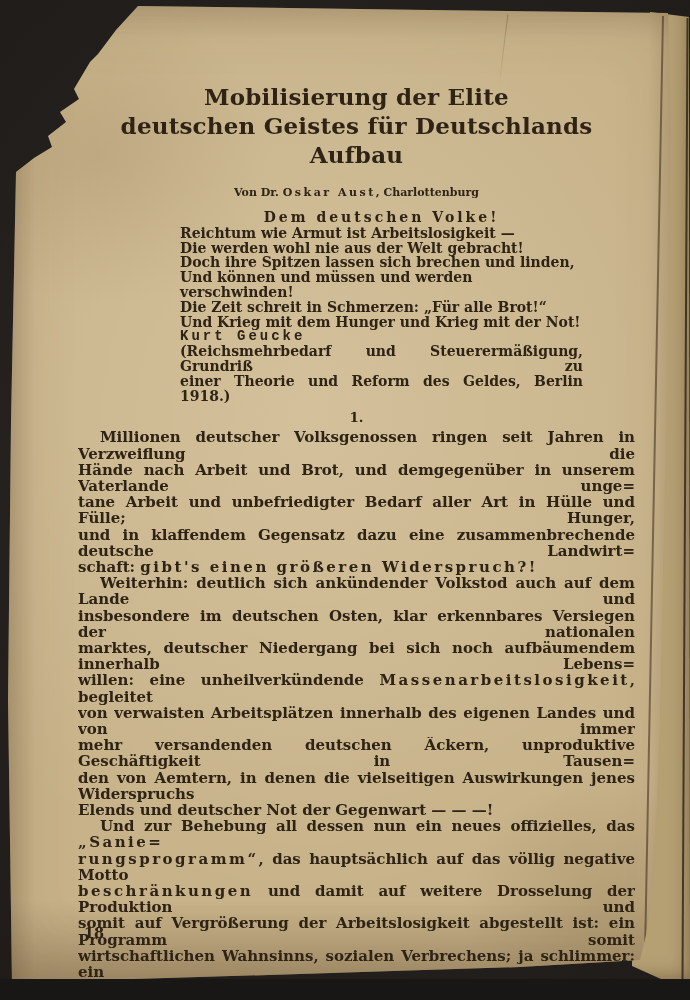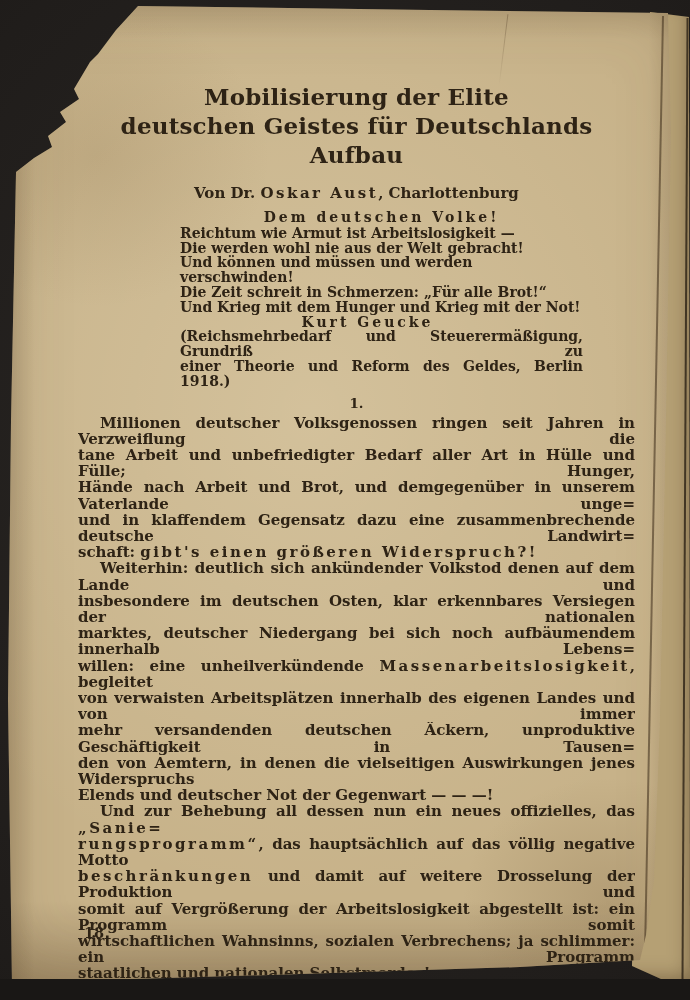--- a/index.html
+++ b/index.html
@@ -23,24 +23,24 @@
     clip-path:polygon(138px 6px,430px 10px,668px 13px,671px 130px,666px 420px,660px 720px,
       654px 880px,646px 935px,640px 960px,520px 967px,300px 974px,100px 980px,12px 984px,
       8px 700px,11px 420px,16px 172px,34px 158px,52px 147px,48px 136px,66px 122px,60px 112px,
       79px 99px,74px 89px,90px 62px,98px 54px,116px 30px);}
   .crease1{position:absolute;left:503px;top:14px;width:1px;height:72px;
     background:linear-gradient(to bottom,rgba(70,50,28,.35),rgba(70,50,28,0));transform:rotate(7deg);}
   .crease2{position:absolute;left:662px;top:16px;width:2px;height:930px;
     background:rgba(58,42,24,.55);transform:rotate(1.1deg);transform-origin:top left;}
   .content{position:absolute;left:78px;top:82px;width:557px;color:#2e2315;}
   .title{font-size:23px;line-height:29px;font-weight:bold;text-align:center;letter-spacing:.2px;}
-  .byline{margin-top:13px;font-size:15px;line-height:22px;font-weight:bold;text-align:center;}
+  .byline{margin-top:13px;font-size:11px;line-height:22px;font-weight:bold;text-align:center;}
   .epigraph{margin-top:6px;margin-left:102px;width:403px;font-size:14px;line-height:14.8px;font-weight:bold;}
   .ep-heading{text-align:center;letter-spacing:3px;margin-bottom:1px;}
-  .ep-attr{text-align:center;letter-spacing:3px;margin-right:28px;}
+  .ep-attr{text-align:left;letter-spacing:3px;margin-right:28px;font-family:Liberation Mono, monospace;}
   .ep-src .bl{text-align:justify;text-align-last:justify;}
   .ep-src .bl.last{text-align-last:left;}
   .section-no{margin-top:6px;margin-bottom:4px;text-align:center;font-size:13.5px;font-weight:bold;}
   .para .bl{font-size:15px;line-height:16.2px;font-weight:bold;
     text-align:justify;text-align-last:justify;overflow:hidden;}
   .para .bl.first{text-indent:22px;}
   .para .bl.last{text-align-last:left;}
   .g{letter-spacing:2.5px;}
   .pageno{position:absolute;left:84px;top:924px;font-size:14.5px;font-weight:bold;color:#2e2315;}
 </style>
@@ -57,41 +57,42 @@
       <div class="title">
         <div>Mobilisierung der Elite</div>
         <div>deutschen Geistes für Deutschlands Aufbau</div>
       </div>
       <div class="byline" id="byline">Von Dr. <span class="g">Oskar Aust</span>, Charlottenburg</div>
       <div class="epigraph">
         <div class="ep-heading">Dem deutschen Volke!</div>
         <div class="verse" id="verse">
             <div class="vl">Reichtum wie Armut ist Arbeitslosigkeit —</div>
             <div class="vl">Die werden wohl nie aus der Welt gebracht!</div>
+            <div class="vl">Doch ihre Spitzen lassen sich brechen und linden,</div>
             <div class="vl">Und können und müssen und werden verschwinden!</div>
             <div class="vl">Die Zeit schreit in Schmerzen: „Für alle Brot!“</div>
             <div class="vl">Und Krieg mit dem Hunger und Krieg mit der Not!</div>
           </div>
         <div class="ep-attr">Kurt Geucke</div>
         <div class="ep-src" id="source">
             <div class="bl">(Reichsmehrbedarf und Steuerermäßigung, Grundriß zu</div>
             <div class="bl last">einer Theorie und Reform des Geldes, Berlin 1918.)</div>
           </div>
       </div>
       <div class="section-no">1.</div>
       <div id="body">
           <div class="para">
             <div class="bl first">Millionen deutscher Volksgenossen ringen seit Jahren in Verzweiflung die</div>
+            <div class="bl">Hände nach Arbeit und Brot, und demgegenüber in unserem Vaterlande unge=</div>
             <div class="bl">tane Arbeit und unbefriedigter Bedarf aller Art in Hülle und Fülle; Hunger,</div>
-            <div class="bl">Hände nach Arbeit und Brot, und demgegenüber in unserem Vaterlande unge=</div>
             <div class="bl">und in klaffendem Gegensatz dazu eine zusammenbrechende deutsche Landwirt=</div>
             <div class="bl last">schaft: <span class="g">gibt's einen größeren Widerspruch?!</span></div>
           </div>
           <div class="para">
-            <div class="bl first">Weiterhin: deutlich sich ankündender Volkstod denen auf dem Lande und</div>
+            <div class="bl first">Weiterhin: deutlich sich ankündender Volkstod auch auf dem Lande und</div>
             <div class="bl">insbesondere im deutschen Osten, klar erkennbares Versiegen der nationalen</div>
             <div class="bl">marktes, deutscher Niedergang bei sich noch aufbäumendem innerhalb Lebens=</div>
             <div class="bl">willen: eine unheilverkündende <span class="g">Massenarbeitslosigkeit</span>, begleitet</div>
             <div class="bl">von verwaisten Arbeitsplätzen innerhalb des eigenen Landes und von immer</div>
             <div class="bl">mehr versandenden deutschen Äckern, unproduktive Geschäftigkeit in Tausen=</div>
             <div class="bl">den von Aemtern, in denen die vielseitigen Auswirkungen jenes Widerspruchs</div>
             <div class="bl last">Elends und deutscher Not der Gegenwart — — —!</div>
           </div>
           <div class="para">
             <div class="bl first">Und zur Behebung all dessen nun ein neues offizielles, das <span class="g">„Sanie=</span></div>

